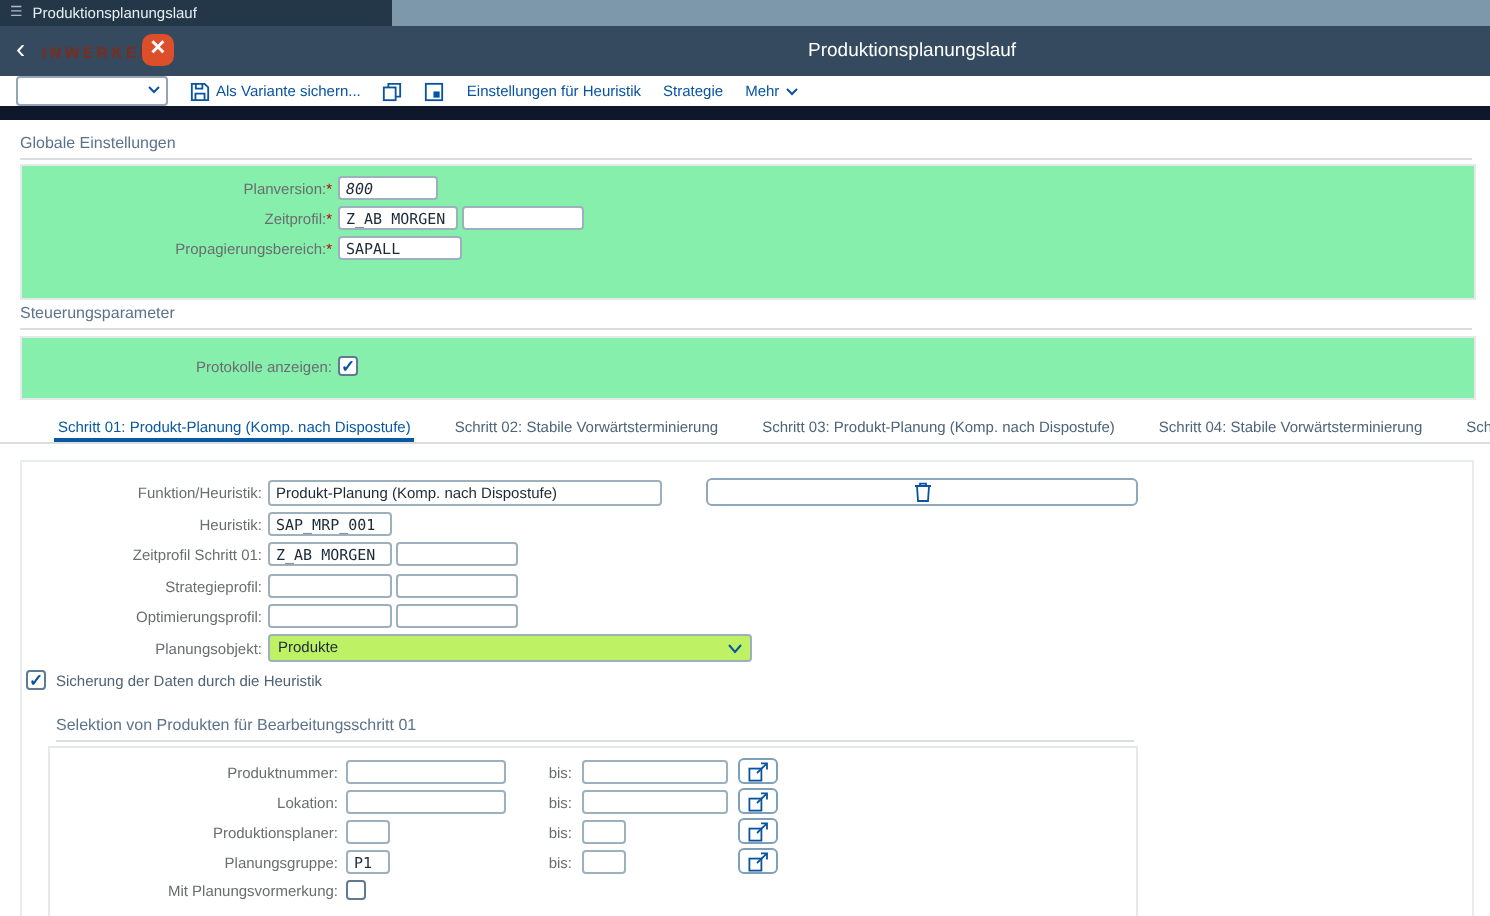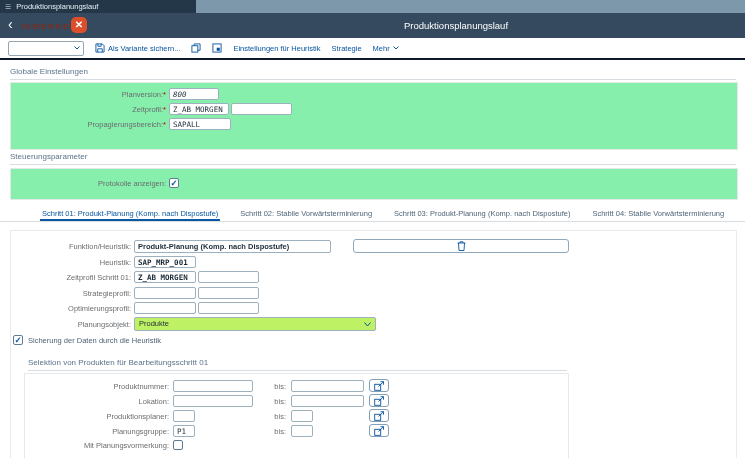--- a/index.html
+++ b/index.html
@@ -16,21 +16,21 @@
   
   .shell{position:absolute;left:0;top:13px;width:745px;height:25px;background:#354a5f;}
   .back{position:absolute;left:8px;top:3px;color:#fff;font-size:14px;line-height:17px;cursor:pointer;}
   .logo-text{position:absolute;left:21px;top:9px;color:#7b2d20;font-weight:bold;font-size:8px;letter-spacing:1.6px;}
   .logo-badge{position:absolute;left:71px;top:4px;width:16px;height:16px;background:#dd4f2a;border-radius:5px;
               color:#fff;font-size:10px;font-weight:bold;text-align:center;line-height:16px;}
   .shell-title{position:absolute;left:404px;top:7px;color:#fff;font-size:9.5px;}
 
   
   .toolbar{position:absolute;left:0;top:38px;width:745px;height:22px;background:#fff;
-           border-bottom:2px solid #0f172a;display:flex;align-items:center;gap:11px;
+           border-bottom:7px solid #0f172a;display:flex;align-items:center;gap:11px;
            padding-left:8px;box-sizing:border-box;}
   .combo{width:74px;height:13px;border:1px solid #94a6b3;border-radius:2px;position:relative;background:#fff;}
   .combo input{position:absolute;left:2px;top:1px;width:54px;height:10px;border:none;outline:none;
                font-size:7.5px;font-family:"Liberation Sans",sans-serif;}
   .combo .chev{position:absolute;right:3px;top:4px;}
   .tb-item{display:flex;align-items:center;gap:3px;color:#0854a0;font-size:7.5px;cursor:pointer;white-space:nowrap;}
 
   
   .sec-title{position:absolute;left:10px;width:726px;font-size:8px;color:#5b738b;
              border-bottom:1px solid #d8dde1;padding-bottom:3px;box-sizing:border-box;}
@@ -47,28 +47,28 @@
        font-family:"DejaVu Sans Mono",monospace;font-size:7.5px;padding:0 3px;color:#1c2b36;background:#fff;outline:none;}
   .inp.sans{font-family:"Liberation Sans",sans-serif;}
   .lbl-a{left:0;width:155px;}  .in-a{left:158px;}
 
   .cb{position:absolute;width:10px;height:10px;border:1px solid #5f7a91;border-radius:2px;background:#fff;
       text-align:center;cursor:pointer;box-sizing:border-box;}
   .cb span{display:block;color:#0854a0;font-size:8.5px;line-height:8px;font-weight:bold;}
 
   
   .tabsbar{position:absolute;left:0;top:204px;width:745px;height:18px;border-bottom:1px solid #d8dde1;
-           display:flex;gap:18px;padding-left:40px;box-sizing:border-box;overflow:hidden;white-space:nowrap;text-align:center;}
+           display:flex;gap:18px;padding-left:27px;box-sizing:border-box;overflow:hidden;white-space:nowrap;text-align:center;}
   .tab{font-size:7.5px;color:#4e6478;padding:5px 2px 0 2px;height:100%;box-sizing:border-box;cursor:pointer;}
   .tab.active{color:#0a58a2;border-bottom:2px solid #0a58a2;}
 
   
   .panel{position:absolute;left:10px;top:230px;width:727px;height:228px;border:1px solid #e9ecee;border-bottom:none;
          box-sizing:border-box;}
-  .lbl-p{left:0;width:120px;}  .in-p{left:123px;font-weight:bold;}
+  .lbl-p{left:0;width:120px;}  .in-p{left:123px;}
   .trash-btn{position:absolute;left:342px;top:-1px;width:216px;height:14px;border:1px solid #8fa8bc;border-radius:3px;
              background:#fff;display:flex;align-items:center;justify-content:center;cursor:pointer;box-sizing:border-box;}
   .select-box{position:absolute;left:123px;top:0;width:242px;height:14px;border:1px solid #9db0bd;border-radius:2px;
               background:#bef264;font-size:7.5px;color:#1c2b36;line-height:12px;padding:0 4px;box-sizing:border-box;cursor:pointer;}
   .select-box .chev{position:absolute;right:4px;top:4px;}
 
   
   #sel-title{position:absolute;left:28px;top:358px;width:539px;font-size:8px;color:#5b738b;
              border-bottom:1px solid #d8dde1;padding-bottom:3px;box-sizing:border-box;}
   #sel-box{position:absolute;left:24px;top:373px;width:543px;height:85px;border:1px solid #e6e9ec;border-bottom:none;}

